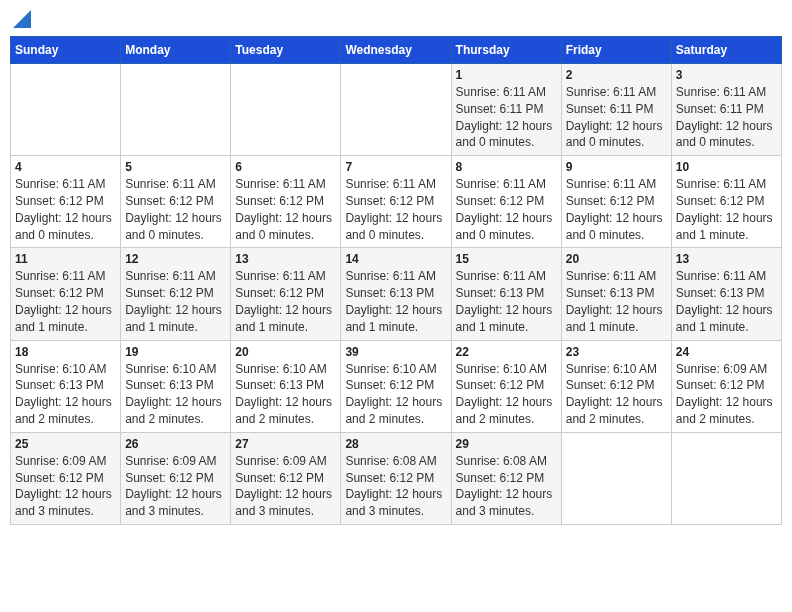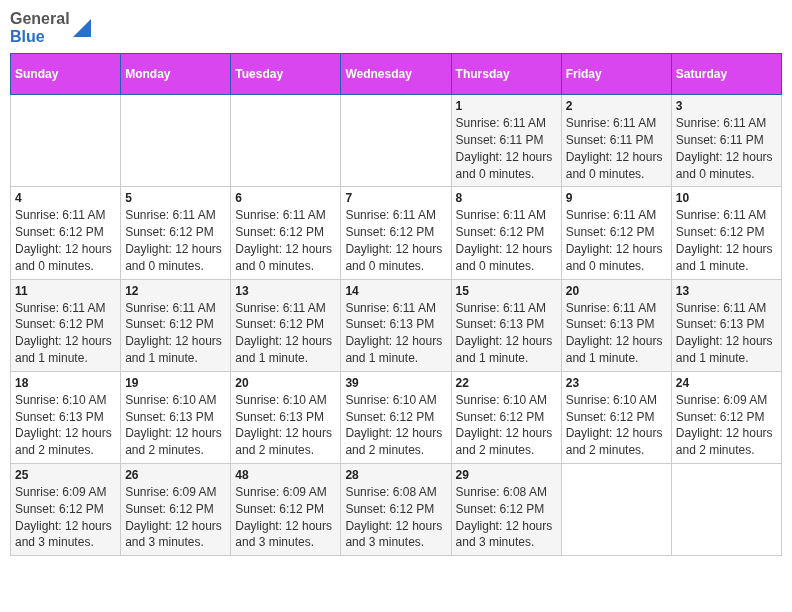--- a/index.html
+++ b/index.html
@@ -38,23 +38,23 @@
       font-size: 14px;
       color: #444;
       margin-top: 2px;
     }
     table {
       width: 100%;
       border-collapse: collapse;
       font-size: 10.5px;
     }
     thead tr th {
-      background-color: #d946ef;
+      background-color: #1d4ed8;
       color: #fff;
-      padding: 13px 4px;
+      padding: 6px 4px;
       text-align: left;
       font-size: 12px;
       font-weight: bold;
       border: 1px solid #2060b0;
     }
     tbody tr td {
       border: 1px solid #ccc;
       vertical-align: top;
       padding: 4px;
       width: 14.28%;
@@ -80,24 +80,20 @@
       font-size: 12px;
     }
     .empty-cell { background: #fff !important; }
   </style>
 </head>
 <body>
 
 <div class="header">
   <div class="logo">
       <div style="display: flex; align-items: center;">
-        <div style="display: flex; flex-direction: column; line-height: 1.1;">
-          <span class="logo-general">General</span>
-          <span class="logo-blue">Blue</span>
-        </div>
         <svg width="18" height="18" viewBox="0 0 18 18" style="margin-left: 3px; align-self: center;">
           <polygon points="0,18 18,0 18,18" fill="#2a6fca"></polygon>
         </svg>
       </div>
     </div>
   <div class="title-block">
     <div class="month-year"></div>
     <div class="location"></div>
   </div>
 </div>
@@ -278,21 +274,21 @@
 Sunset: 6:12 PM
 Daylight: 12 hours and 3 minutes.</div>
         </td>
         <td>
           <span class="day-num">26</span>
           <div class="day-info" style="white-space: pre-line;">Sunrise: 6:09 AM
 Sunset: 6:12 PM
 Daylight: 12 hours and 3 minutes.</div>
         </td>
         <td>
-          <span class="day-num">48</span>
+          <span class="day-num">27</span>
           <div class="day-info" style="white-space: pre-line;">Sunrise: 6:09 AM
 Sunset: 6:12 PM
 Daylight: 12 hours and 3 minutes.</div>
         </td>
         <td>
           <span class="day-num">28</span>
           <div class="day-info" style="white-space: pre-line;">Sunrise: 6:08 AM
 Sunset: 6:12 PM
 Daylight: 12 hours and 3 minutes.</div>
         </td>

